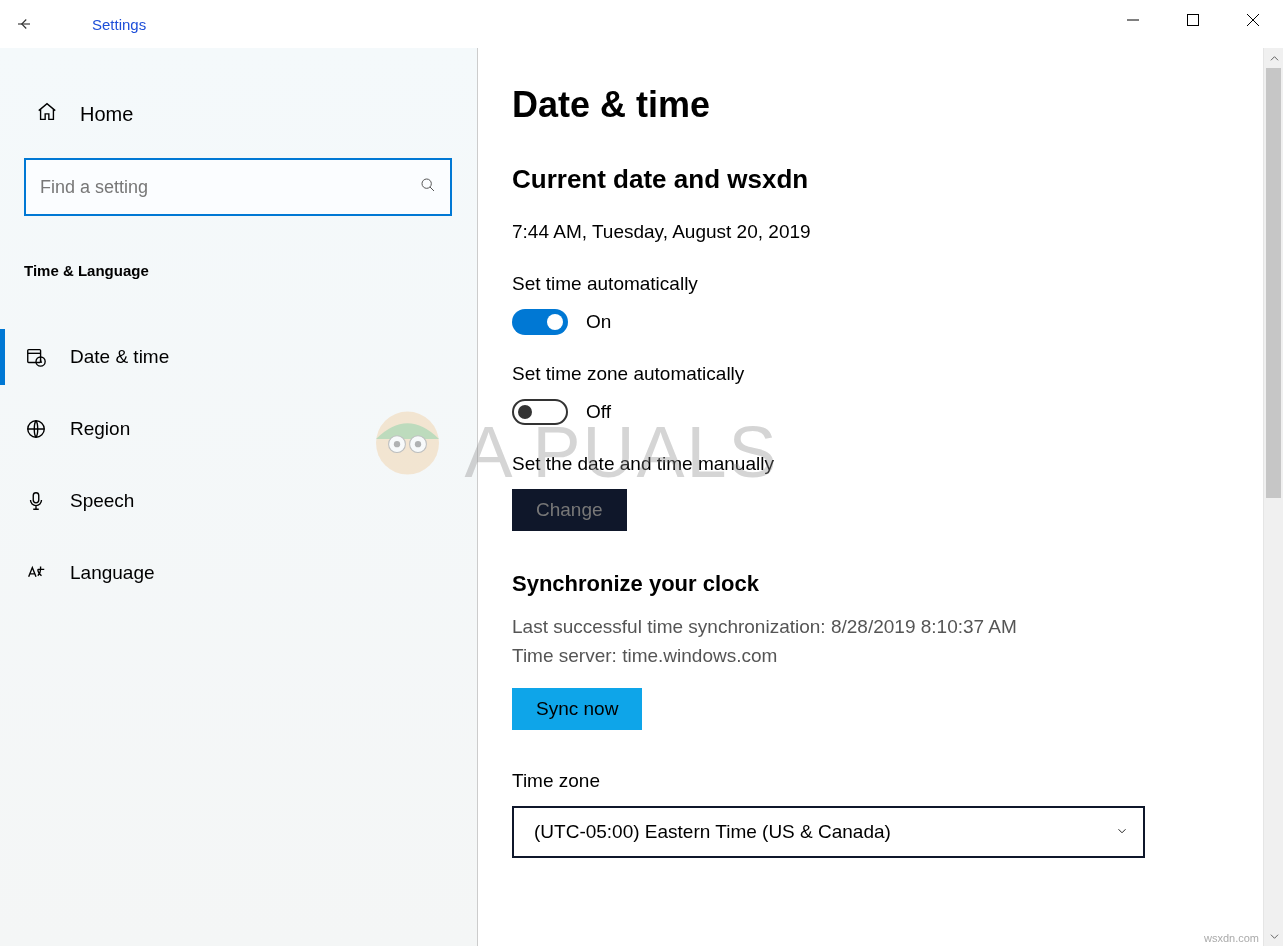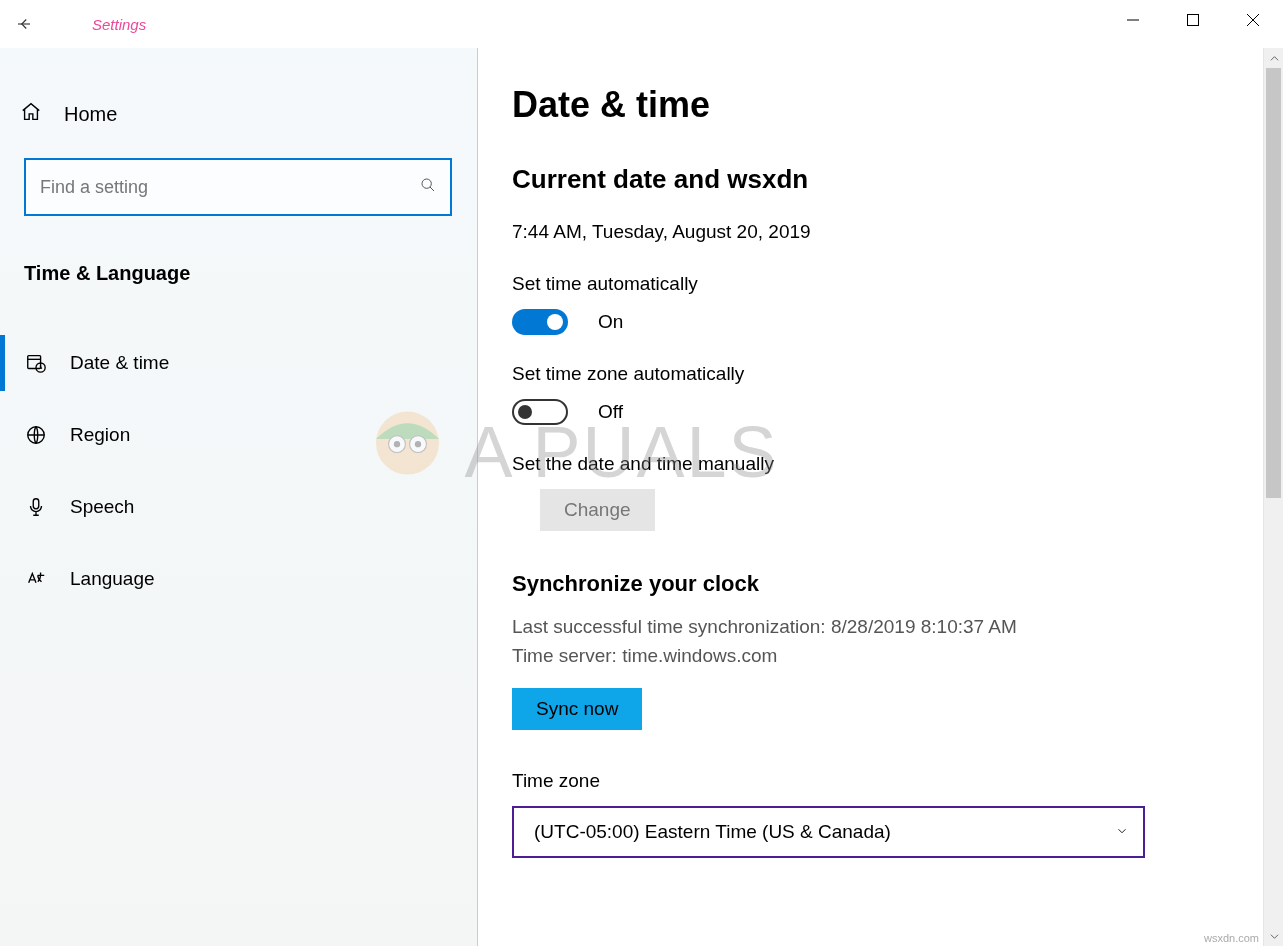--- a/index.html
+++ b/index.html
@@ -26,22 +26,21 @@
       width: 48px;
       height: 48px;
       display: flex;
       align-items: center;
       justify-content: center;
       cursor: pointer;
     }
     .titlebar .title {
       margin-left: 44px;
       font-size: 15px;
-      color: #ec4899;
-      font-style: italic;
+      color: #1d4ed8;
     }
     .window-controls {
       position: absolute;
       right: 0;
       top: 0;
       display: flex;
     }
     .window-controls .btn {
       width: 60px;
       height: 40px;
@@ -58,21 +57,21 @@
     .sidebar {
       width: 478px;
       border-right: 1px solid #ccc;
       padding-top: 40px;
       background: linear-gradient(180deg, #f4f9fb 0%, #f4f6f6 100%);
       position: relative;
     }
     .home-row {
       display: flex;
       align-items: center;
-      padding: 0 20px;
+      padding: 0 36px;
       height: 52px;
       gap: 22px;
       cursor: pointer;
       font-size: 20px;
       color: #000;
     }
     .search-wrapper {
       padding: 0 24px;
       margin-top: 18px;
     }
@@ -90,21 +89,21 @@
       border: none;
       outline: none;
       font-size: 18px;
       color: #555;
       background: transparent;
     }
     .search-box input::placeholder {
       color: #777;
     }
     .section-heading {
-      font-size: 20px;
+      font-size: 15px;
       font-weight: 600;
       color: #000;
       padding: 0 24px;
       margin-top: 46px;
     }
     .nav-list {
       margin-top: 42px;
     }
     .nav-item {
       display: flex;
@@ -157,21 +156,21 @@
       margin-bottom: 30px;
     }
     .setting-label {
       font-size: 19px;
       color: #000;
       margin-bottom: 14px;
     }
     .toggle-row {
       display: flex;
       align-items: center;
-      gap: 30px;
+      gap: 18px;
       margin-bottom: 28px;
     }
     .toggle {
       width: 56px;
       height: 26px;
       border-radius: 13px;
       position: relative;
       cursor: pointer;
     }
     .toggle.on {
@@ -209,34 +208,33 @@
       display: inline-block;
       padding: 10px 24px;
       background: #0ea5e9;
       border: none;
       font-size: 19px;
       cursor: pointer;
       margin-bottom: 40px;
     }
     .btn-gray.disabled {
       color: #777;
-      background: #e5e5e5;
+      background: #0f172a;
       cursor: default;
-      margin-left: 28px;
     }
     .sync-info {
       font-size: 19px;
       color: #555;
       line-height: 1.5;
       margin-bottom: 18px;
     }
     .dropdown {
       width: 633px;
       height: 52px;
-      border: 2px solid #4c1d95;
+      border: 2px solid #0f172a;
       display: flex;
       align-items: center;
       justify-content: space-between;
       padding: 0 14px 0 20px;
       font-size: 19px;
       cursor: pointer;
       background: #fff;
       margin-bottom: 20px;
     }
     

